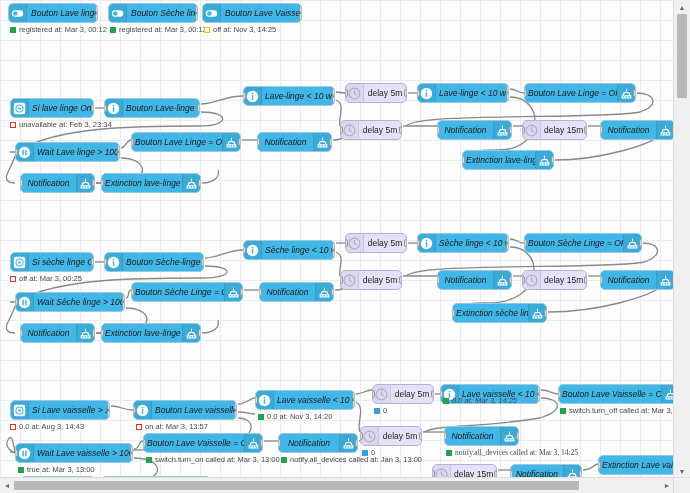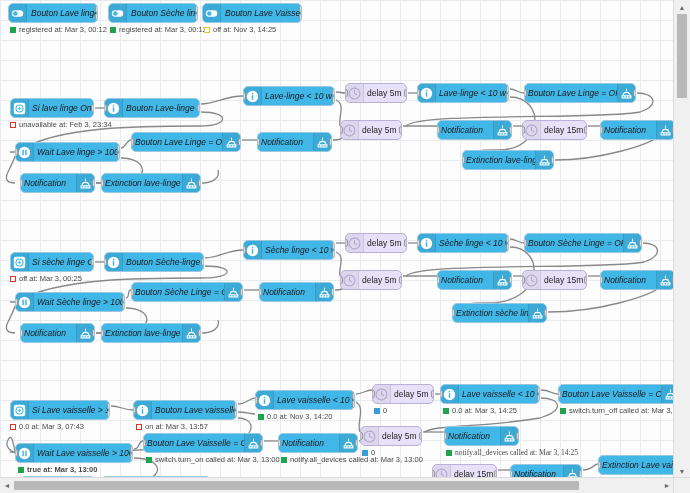--- a/index.html
+++ b/index.html
@@ -38,21 +38,21 @@
     white-space:nowrap;
     overflow:hidden;
   }
   .node.delay{
     background:#e6e0f8;
     border:1px solid #b9b0d8;
     font-style:normal;
     color:#222;
   }
   .node .lbl{
-    flex:1;text-align:left;padding:0 3px;
+    flex:1;text-align:center;padding:0 3px;
     overflow:hidden;text-overflow:clip;
     line-height:18px;
   }
   .node.lalign .lbl{text-align:left;padding-left:4px;}
   
   .nicon{
     width:17px;height:18px;flex:0 0 17px;
     background:rgba(0,0,0,0.07);
     border-right:1px solid rgba(0,0,0,0.08);
     border-radius:4px 0 0 4px;
@@ -866,61 +866,61 @@
         <div class="status" style="left: 10px; top: 120px;">
           <span class="dot red"></span>
           <span>unavailable at: Feb 3, 23:34</span>
         </div>
         <div class="status" style="left: 10px; top: 274px;">
           <span class="dot red"></span>
           <span>off at: Mar 3, 00:25</span>
         </div>
         <div class="status" style="left: 10px; top: 422px;">
           <span class="dot red"></span>
-          <span>0.0 at: Mar 3, 07:43</span>
+          <span>0.0 at: Aug 3, 14:43</span>
         </div>
         <div class="status" style="left: 136px; top: 422px;">
           <span class="dot red"></span>
           <span>on at: Mar 3, 13:57</span>
         </div>
         <div class="status" style="left: 258px; top: 412px;">
           <span class="dot green"></span>
           <span>0.0 at: Nov 3, 14:20</span>
         </div>
         <div class="status" style="left: 374px; top: 406px;">
           <span class="dot blue"></span>
           <span>0</span>
         </div>
-        <div class="status" style="left: 443px; top: 406px;">
+        <div class="status" style="left: 443px; top: 396px; font-style: italic;">
           <span class="dot green"></span>
           <span>0.0 at: Mar 3, 14:25</span>
         </div>
         <div class="status" style="left: 560px; top: 406px;">
           <span class="dot green"></span>
           <span>switch.turn_off called at: Mar 3, 14:25</span>
         </div>
         <div class="status" style="left: 362px; top: 448px;">
           <span class="dot blue"></span>
           <span>0</span>
         </div>
         <div class="status" style="left: 446px; top: 448px; font-family: Liberation Serif, serif;">
           <span class="dot green"></span>
           <span>notify.all_devices called at: Mar 3, 14:25</span>
         </div>
-        <div class="status" style="left: 18px; top: 465px; font-weight: bold;">
+        <div class="status" style="left: 18px; top: 465px;">
           <span class="dot green"></span>
           <span>true at: Mar 3, 13:00</span>
         </div>
         <div class="status" style="left: 146px; top: 455px; justify-content: flex-end;">
           <span class="dot green"></span>
           <span>switch.turn_on called at: Mar 3, 13:00</span>
         </div>
         <div class="status" style="left: 281px; top: 455px;">
           <span class="dot green"></span>
-          <span>notify.all_devices called at: Mar 3, 13:00</span>
+          <span>notify.all_devices called at: Jan 3, 13:00</span>
         </div>
       </div>
 
   </div>
 
   <div class="vscroll">
     <div class="arrow up">▲</div>
     <div class="thumb"></div>
     <div class="arrow down">▼</div>
   </div>

